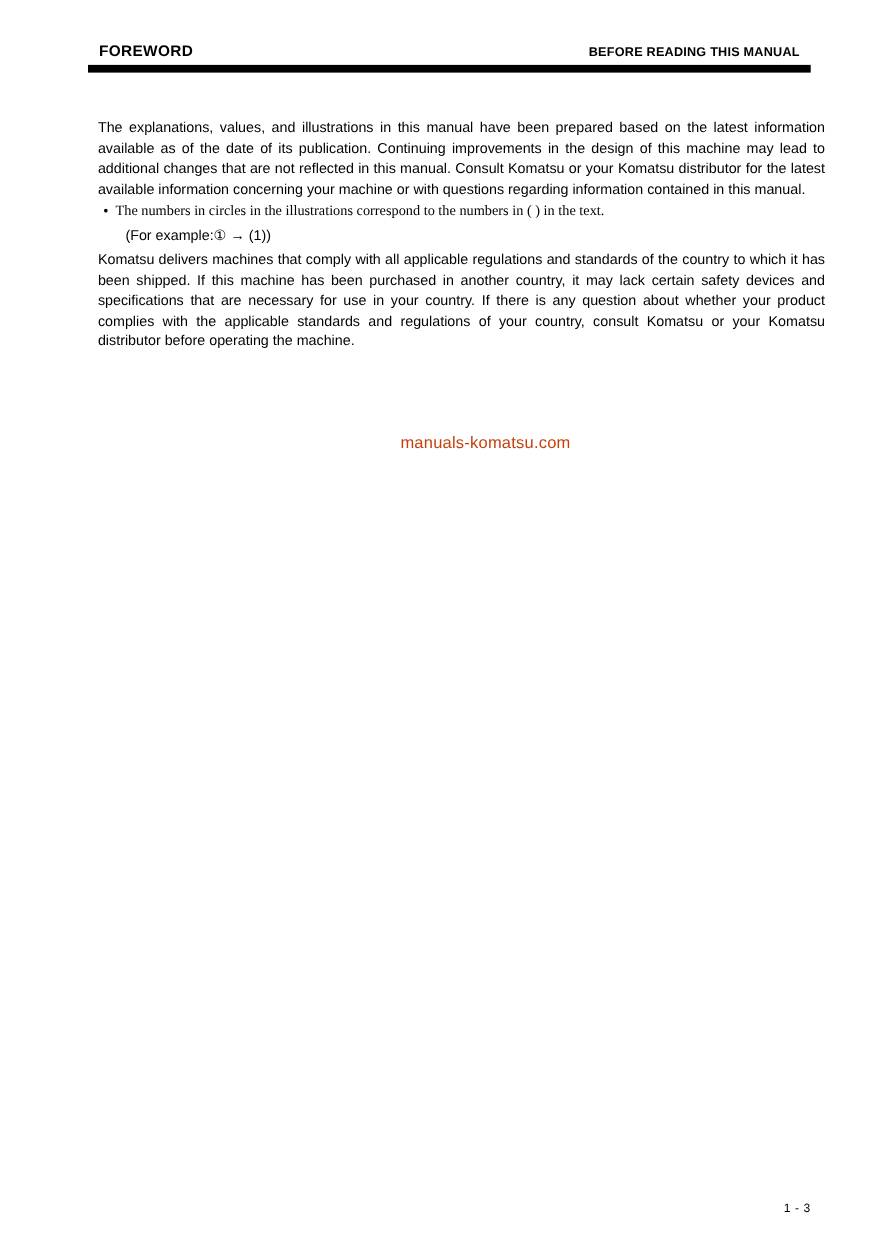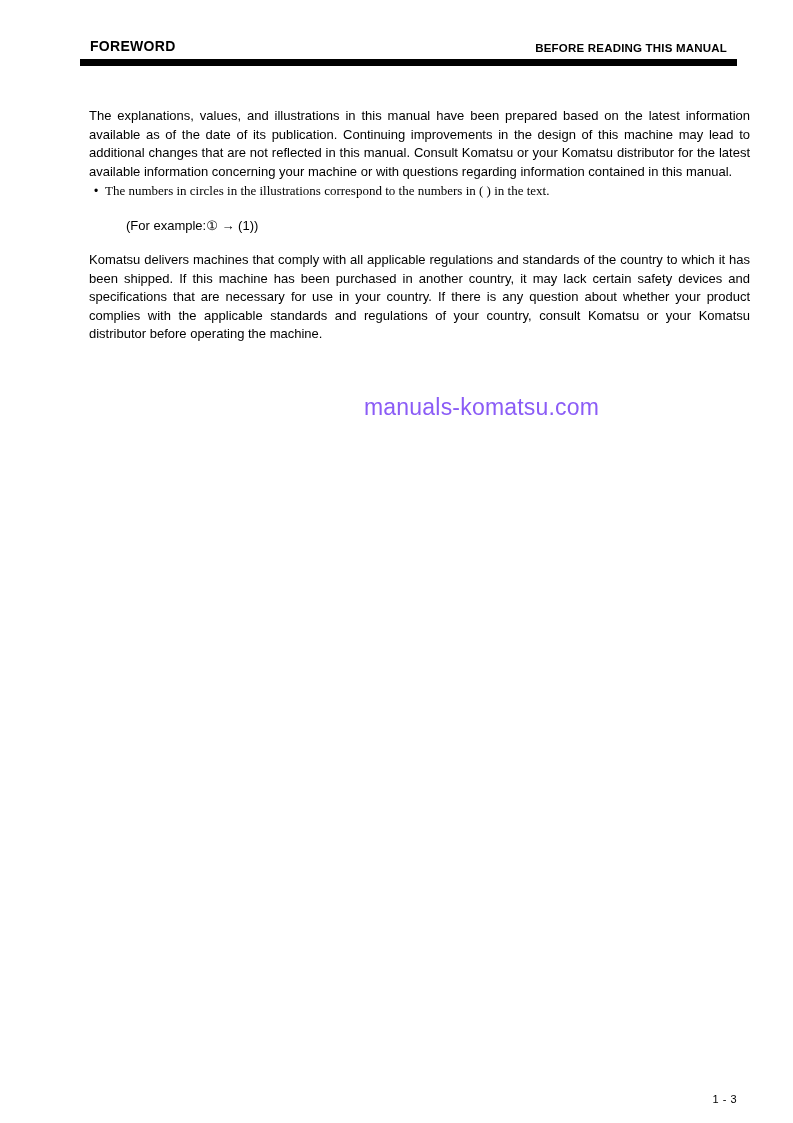--- a/index.html
+++ b/index.html
@@ -69,32 +69,32 @@
       padding-left: 5px;
       box-sizing: border-box;
       font-size: 12px;
     }
     .bullet-text {
       flex: 1;
       font-family: Liberation Serif, serif;
     }
     .example-line {
       padding-left: 21px;
-      margin: 16px;
+      margin: 4px;
     }
     .para2 {
       margin-top: 19px;
     }
     
     .watermark {
       position: absolute;
       top: 394px;
       left: 364px;
-      font-size: 23px;
-      color: #8b5cf6;
+      font-size: 15px;
+      color: #c2410c;
       white-space: nowrap;
       letter-spacing: 0.2px;
     }
     
     .footer {
       position: absolute;
       right: 56px;
       bottom: 18px;
       font-size: 11px;
       letter-spacing: 0.5px;

